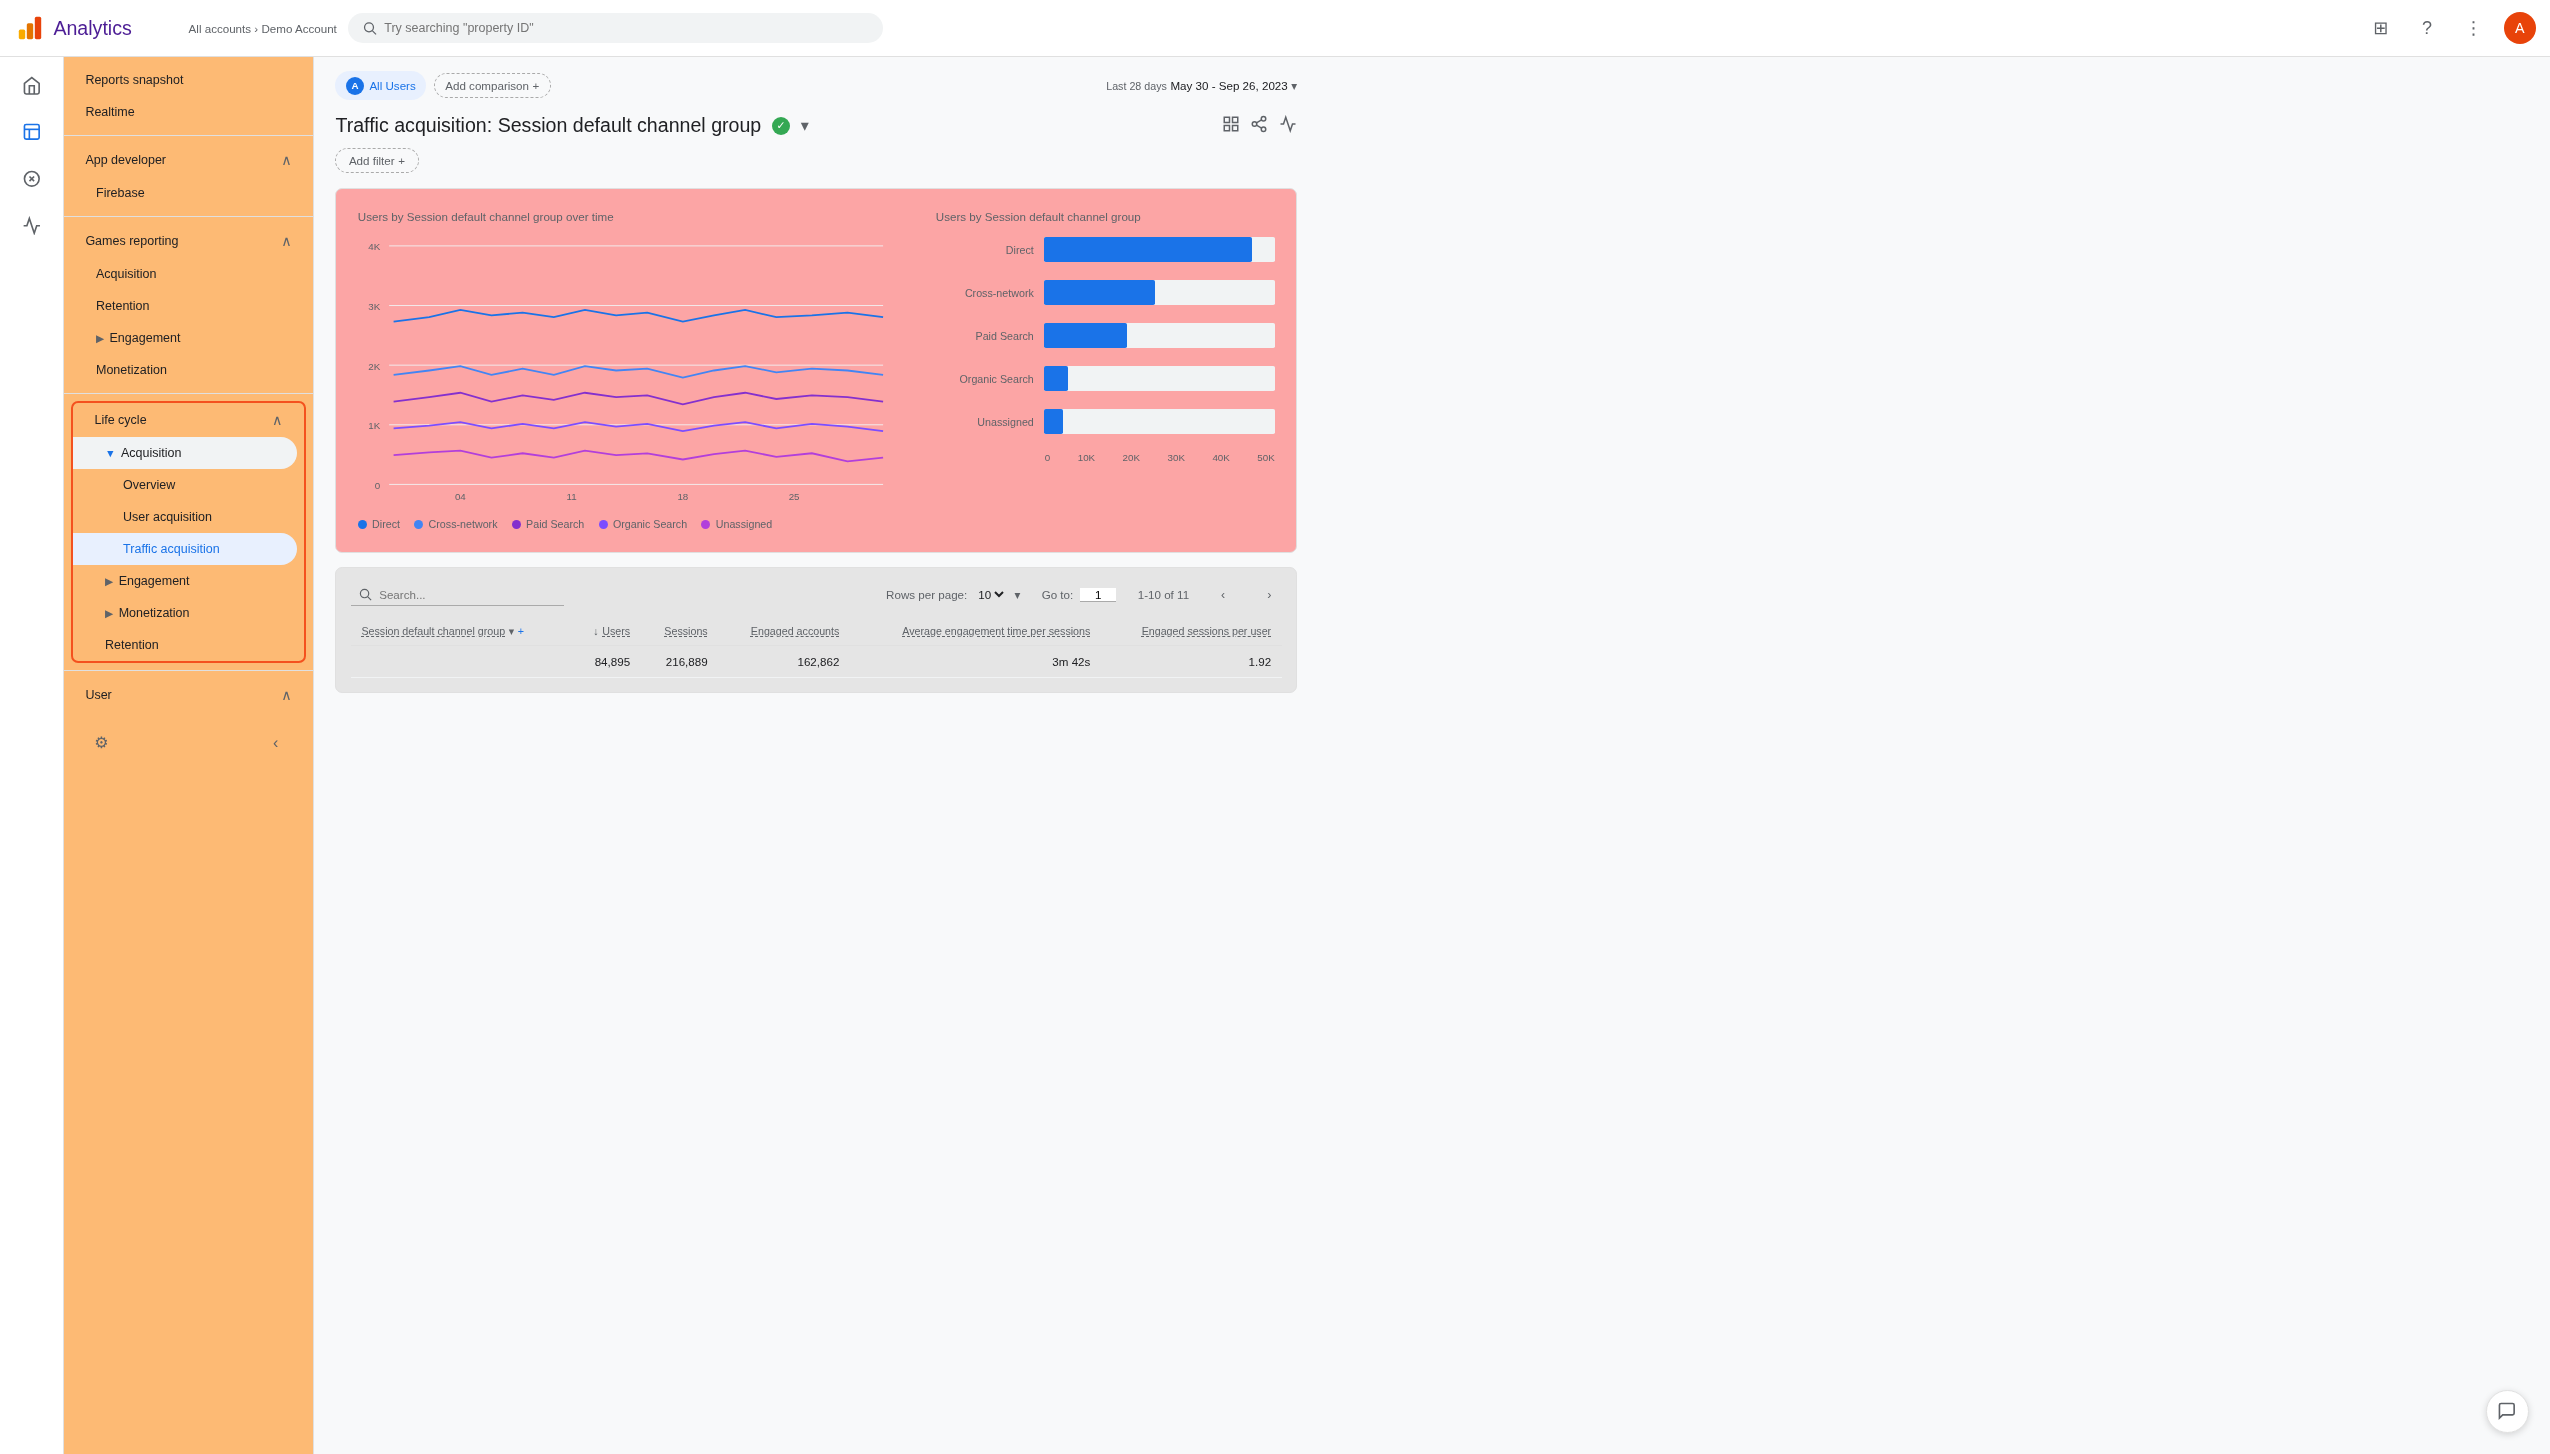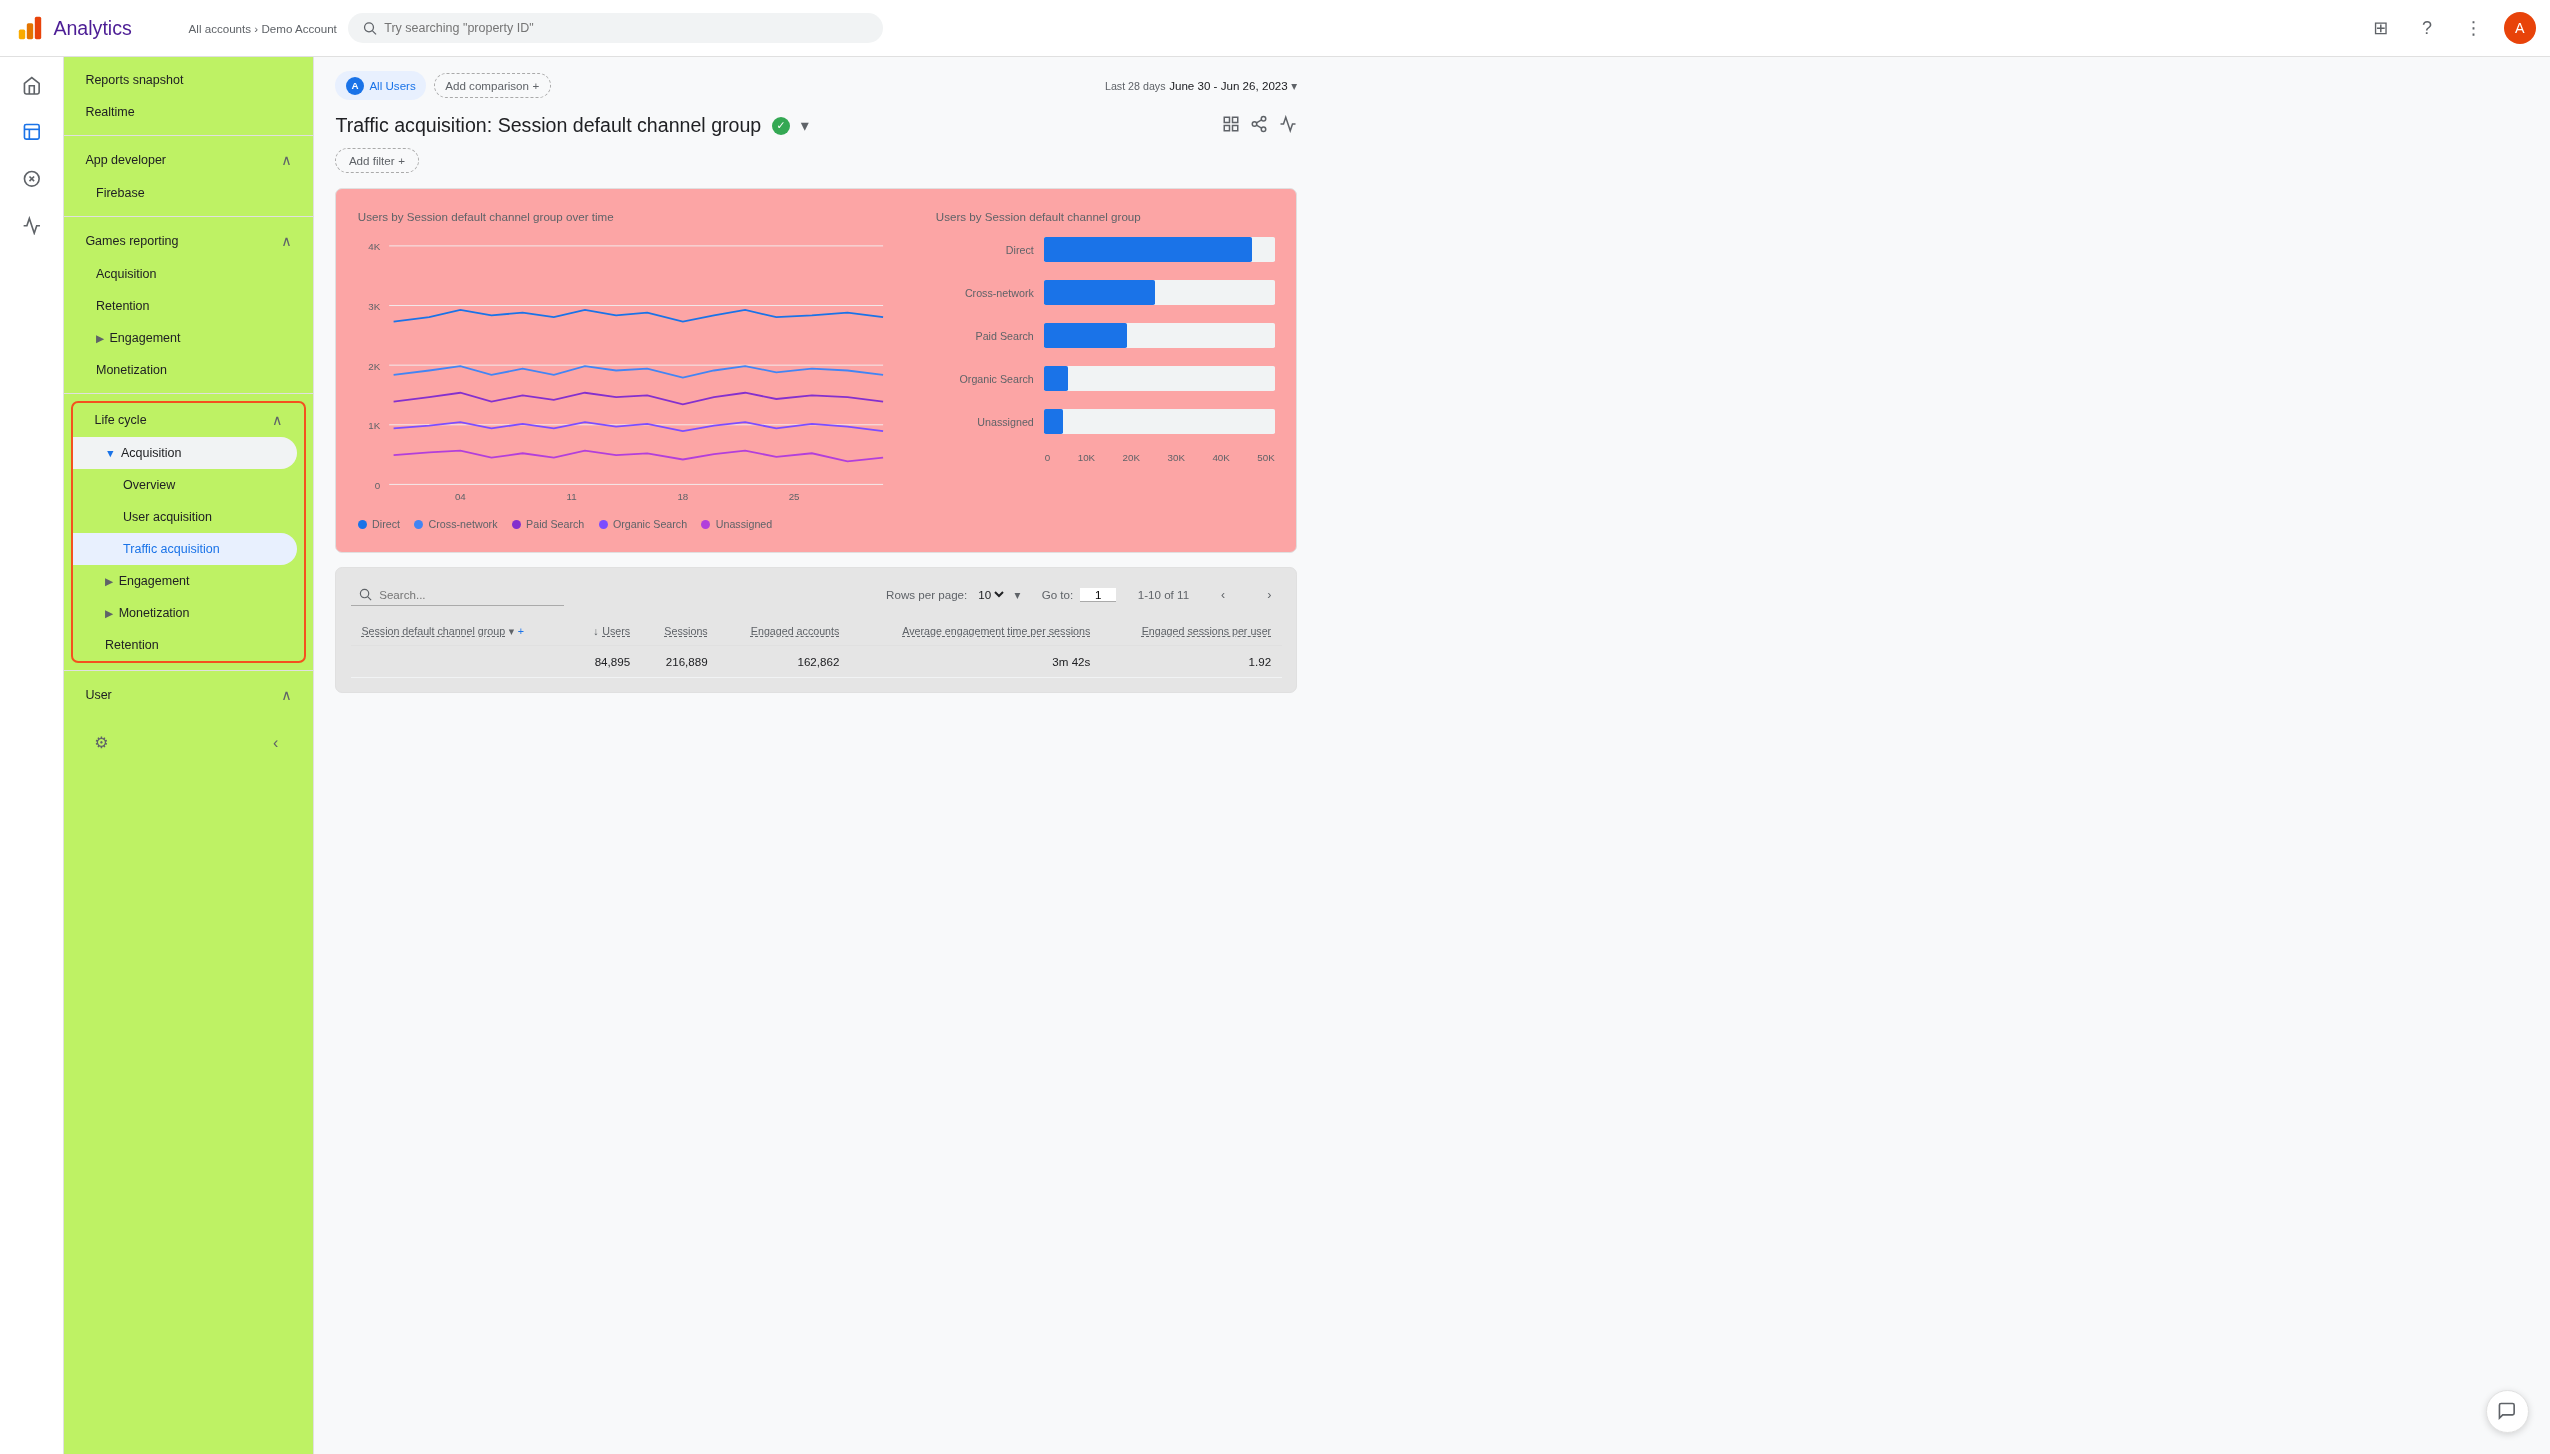--- a/index.html
+++ b/index.html
@@ -19,21 +19,21 @@
 
     
     #layout { display: flex; margin-top: 57px; height: calc(100vh - 57px); }
 
     
     #icon-sidebar { width: 64px; background: #fff; border-right: 0.9px solid #e0e0e0; display: flex; flex-direction: column; align-items: center; padding: 7.1px 0; gap: 3.6px; flex-shrink: 0; }
     .icon-sidebar-item { width: 43px; height: 43px; border-radius: 50%; display: flex; align-items: center; justify-content: center; cursor: pointer; color: #5f6368; font-size: 18px; }
     .icon-sidebar-item.active { color: #1a73e8; }
 
     
-    #nav-sidebar { width: 250px; background: #bef264; border-right: 0.9px solid #e0e0e0; overflow-y: auto; padding: 7.1px 0; flex-shrink: 0; }
+    #nav-sidebar { width: 250px; background: #fdba74; border-right: 0.9px solid #e0e0e0; overflow-y: auto; padding: 7.1px 0; flex-shrink: 0; }
     .nav-item { display: flex; align-items: center; padding: 9px 21.4px; cursor: pointer; font-size: 12.5px; color: #202124; border-radius: 0 21.4px 21.4px 0; margin-right: 7.1px; gap: 7.1px; }
     .nav-item.active { background: #e8f0fe; color: #1a73e8; font-weight: 500; }
     .nav-item.indent1 { padding-left: 32px; }
     .nav-item.indent2 { padding-left: 50px; }
     .nav-collapse-header { display: flex; align-items: center; justify-content: space-between; padding: 9px 21.4px; cursor: pointer; font-size: 12.5px; color: #202124; font-weight: 500; }
     .nav-divider { height: 0.9px; background: #e0e0e0; margin: 7.1px 0; }
     .highlight-box { border: 2.2px solid #f4511e; border-radius: 7.1px; margin: 3.6px 7.1px; overflow: hidden; }
 
     
     #main-content { flex: 1; overflow-y: auto; padding: 14.3px 21.4px; background: #f8f9fa; }
@@ -257,21 +257,21 @@
           <span style="background:#1a73e8;color:white;border-radius:50%;width:18px;height:18px;display:inline-flex;align-items:center;justify-content:center;font-size:9.8px;font-weight:700;">A</span>
           <span>All Users</span>
         </div>
         <button class="add-comparison-btn">
           <span>Add comparison</span>
           <span>+</span>
         </button>
       </div>
       <div class="date-range">
         <span class="date-label">Last 28 days</span>
-        <span style="color:#202124;font-weight:500;">June 30 - Jun 26, 2023</span>
+        <span style="color:#202124;font-weight:500;">May 30 - Sep 26, 2023</span>
         <span>▾</span>
       </div>
     </div>
 
     <div class="page-title-row">
       <h1 class="page-title">Traffic acquisition: Session default channel group</h1>
       <span class="status-check">✓</span>
       <span style="color:#5f6368;font-size:16px;cursor:pointer;">▾</span>
       <div style="margin-left: auto; display: flex; gap: 10.7px;">
         <div class="topbar-icon" style="color:#5f6368;">

